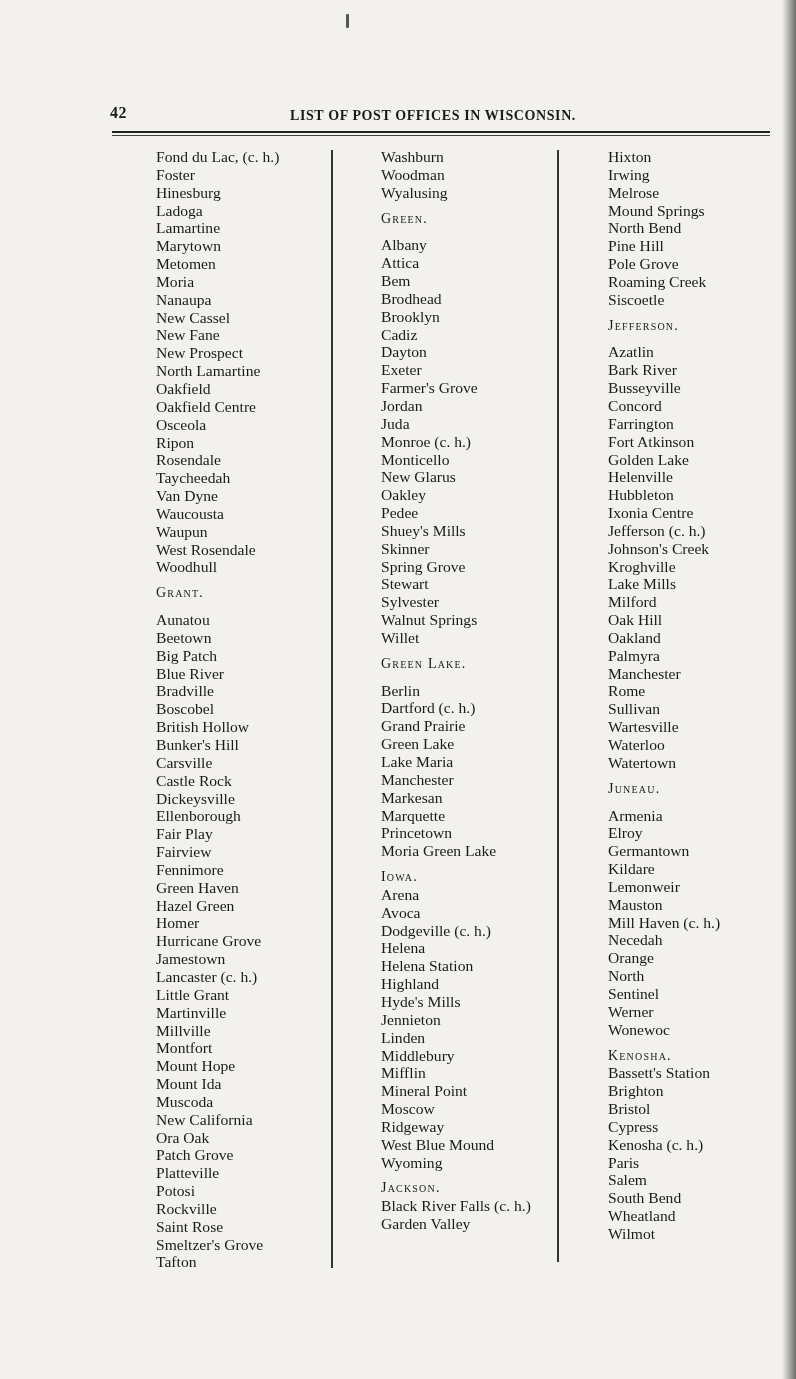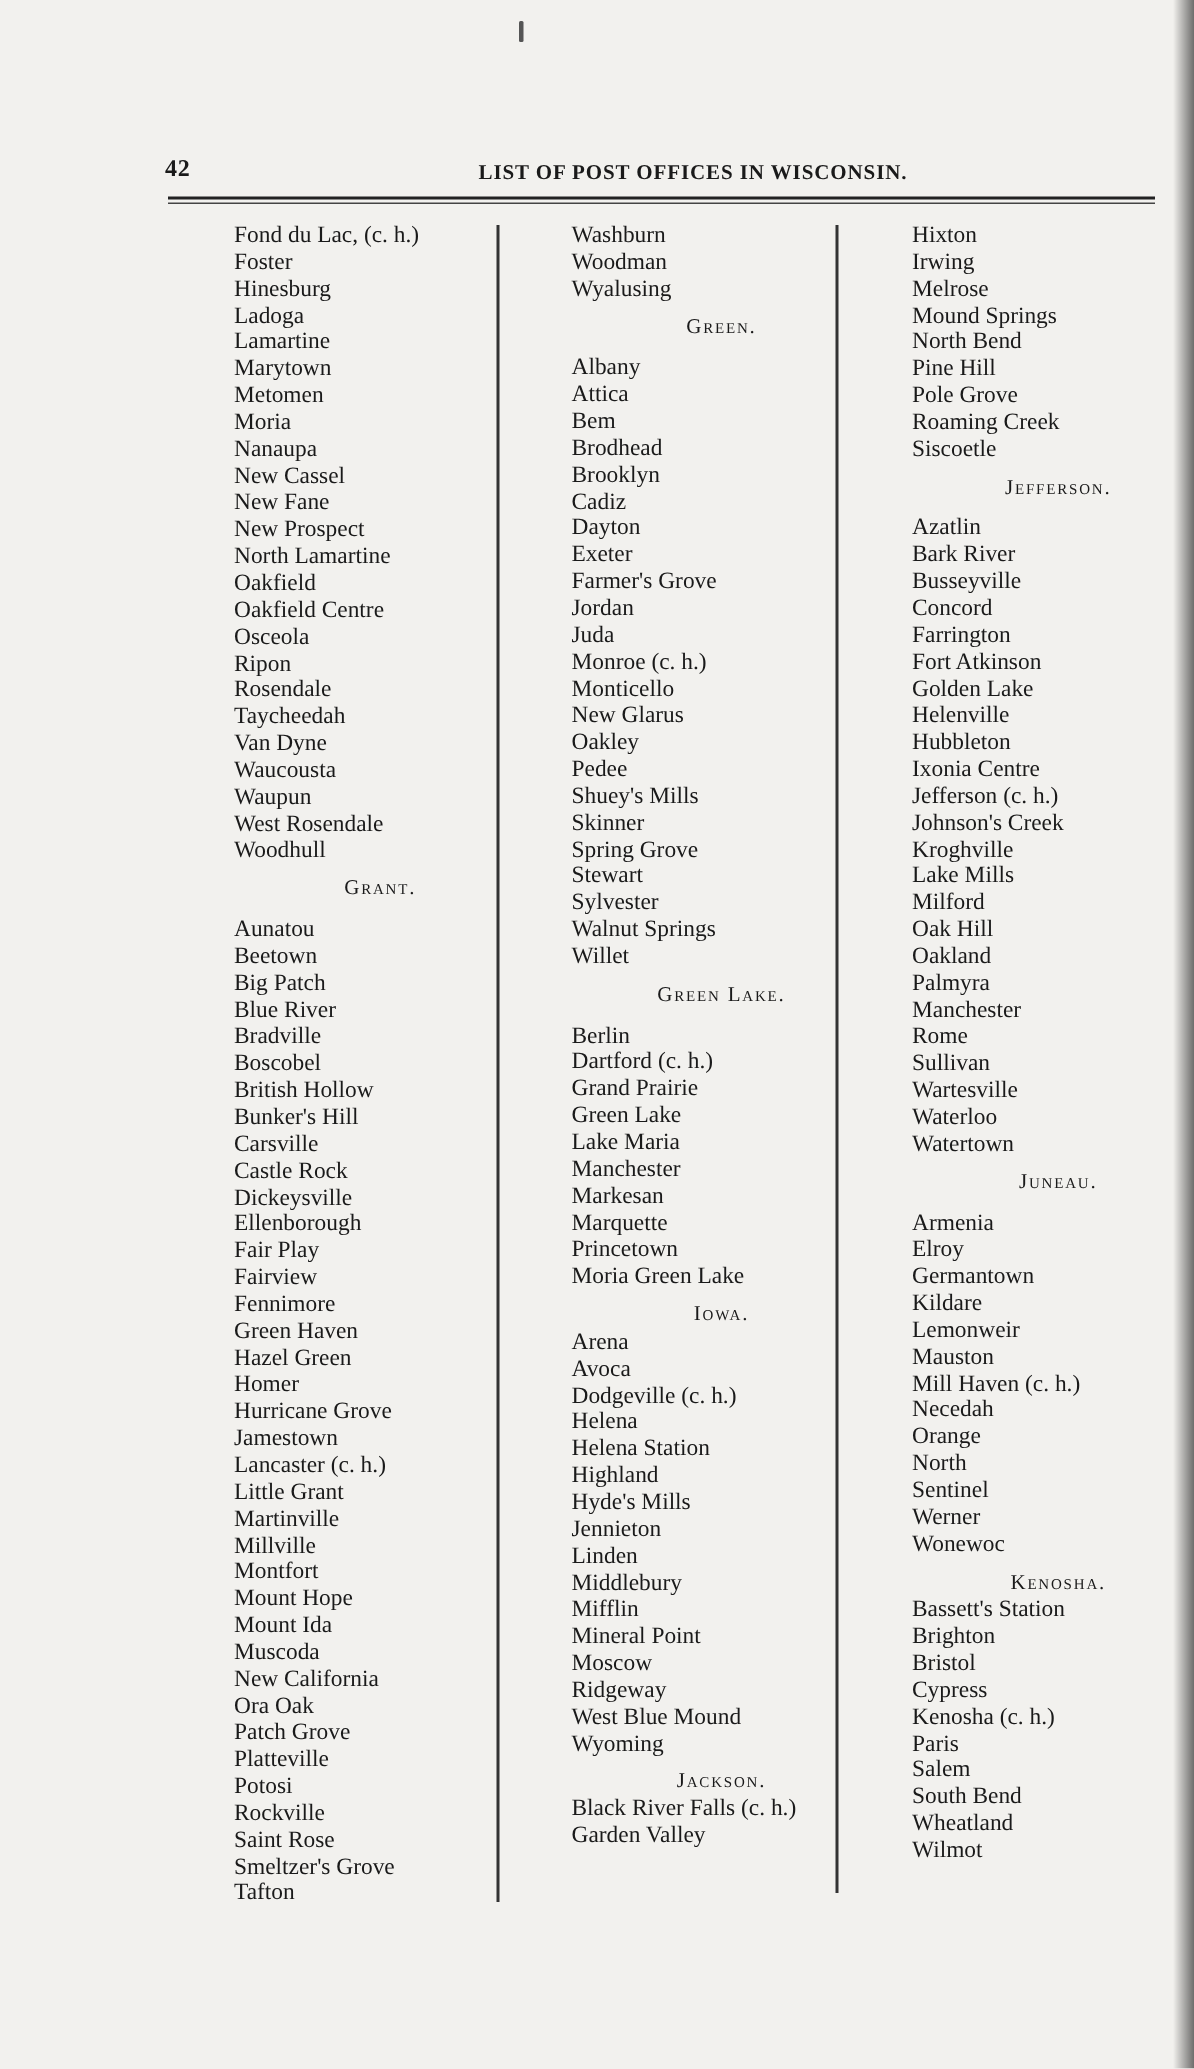--- a/index.html
+++ b/index.html
@@ -20,21 +20,21 @@
     }
     .header {
       position: absolute; left: 110px; top: 104px; width: 660px; height: 24px;
     }
     .page-number {
       position: absolute; left: 0; top: 0;
       font-size: 16px; font-weight: bold; letter-spacing: 0.5px;
     }
     .running-title {
       position: absolute; left: 180px; top: 4px;
-      font-size: 14px; font-weight: bold; letter-spacing: 0.6px; margin-left: 29px;
+      font-size: 14px; font-weight: bold; letter-spacing: 0.6px;
     }
     .rule-thick {
       position: absolute; left: 112px; top: 131px; width: 658px; height: 2px;
       background: #222;
     }
     .rule-thin {
       position: absolute; left: 112px; top: 135px; width: 658px; height: 1px;
       background: #444;
     }
     .col {
@@ -44,21 +44,21 @@
     .col-1 { left: 113px; width: 215px; }
     .col-2 { left: 338px; width: 220px; }
     .col-3 { left: 565px; width: 215px; }
     .divider {
       position: absolute; width: 1.5px; background: #333;
     }
     .divider-1 { left: 331px; top: 150px; height: 1118px; }
     .divider-2 { left: 557px; top: 150px; height: 1112px; }
     .entry { white-space: nowrap; height: 17.85px; }
     .heading {
-      text-align: center; font-variant: small-caps; letter-spacing: 1.2px;
+      text-align: left; font-variant: small-caps; letter-spacing: 1.2px;
       font-size: 14px; height: 17.85px; margin: 8px 0 9px 0;
       padding-right: 20px;
     }
     .heading.tight { margin: 8px 0 0 0; }
   </style>
 </head>
 <body>
 
 <div class="page-shadow"></div>
 <div class="page-mark"></div>

